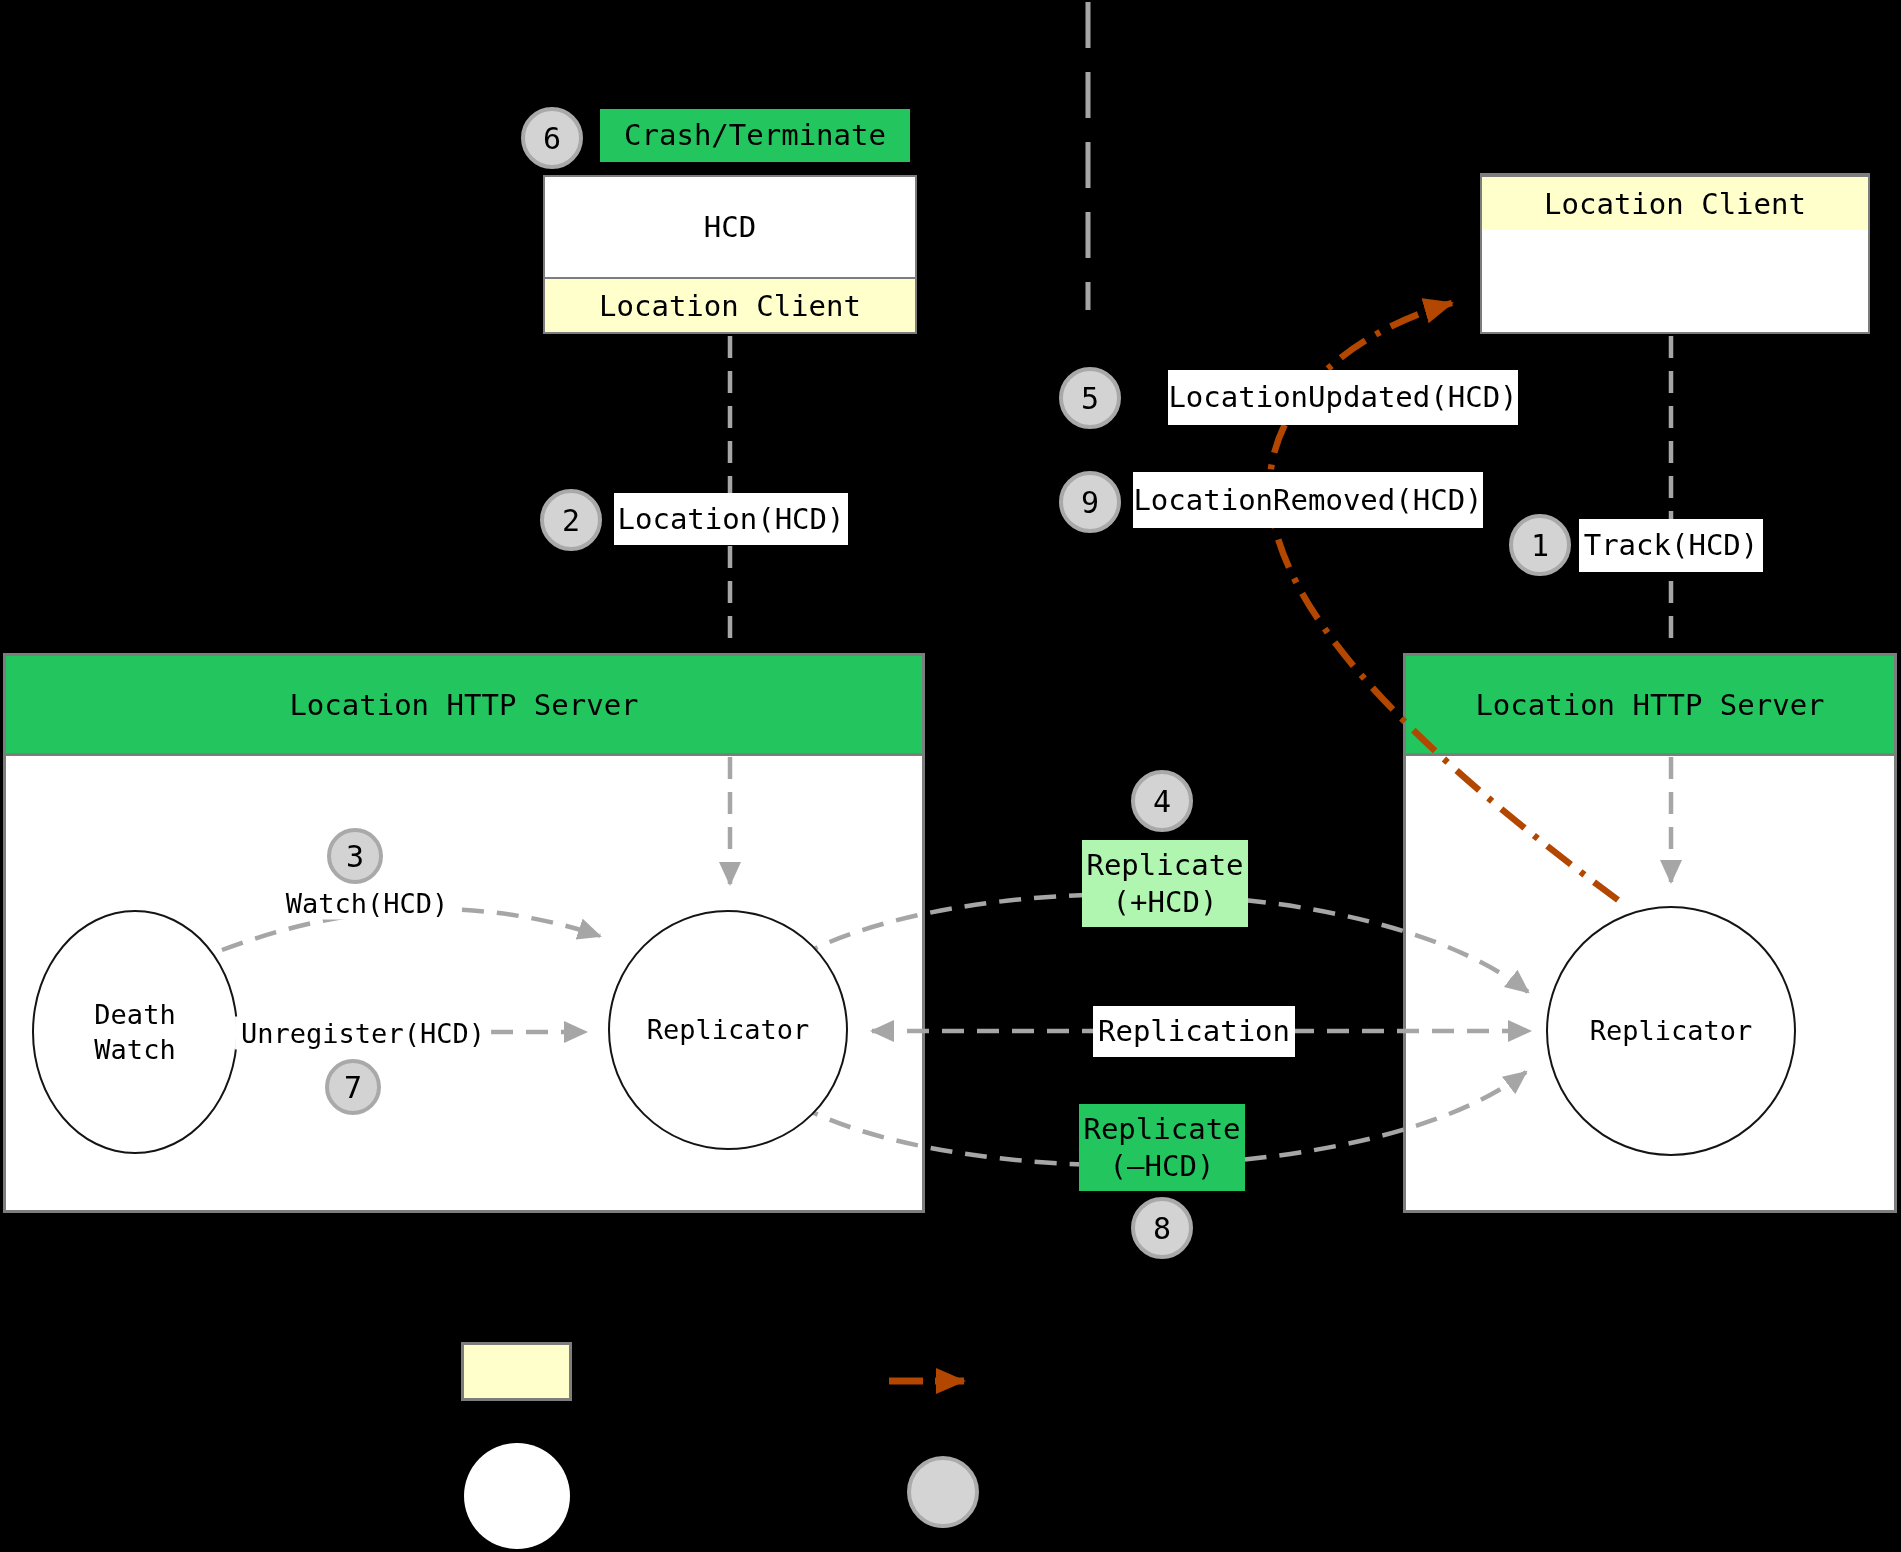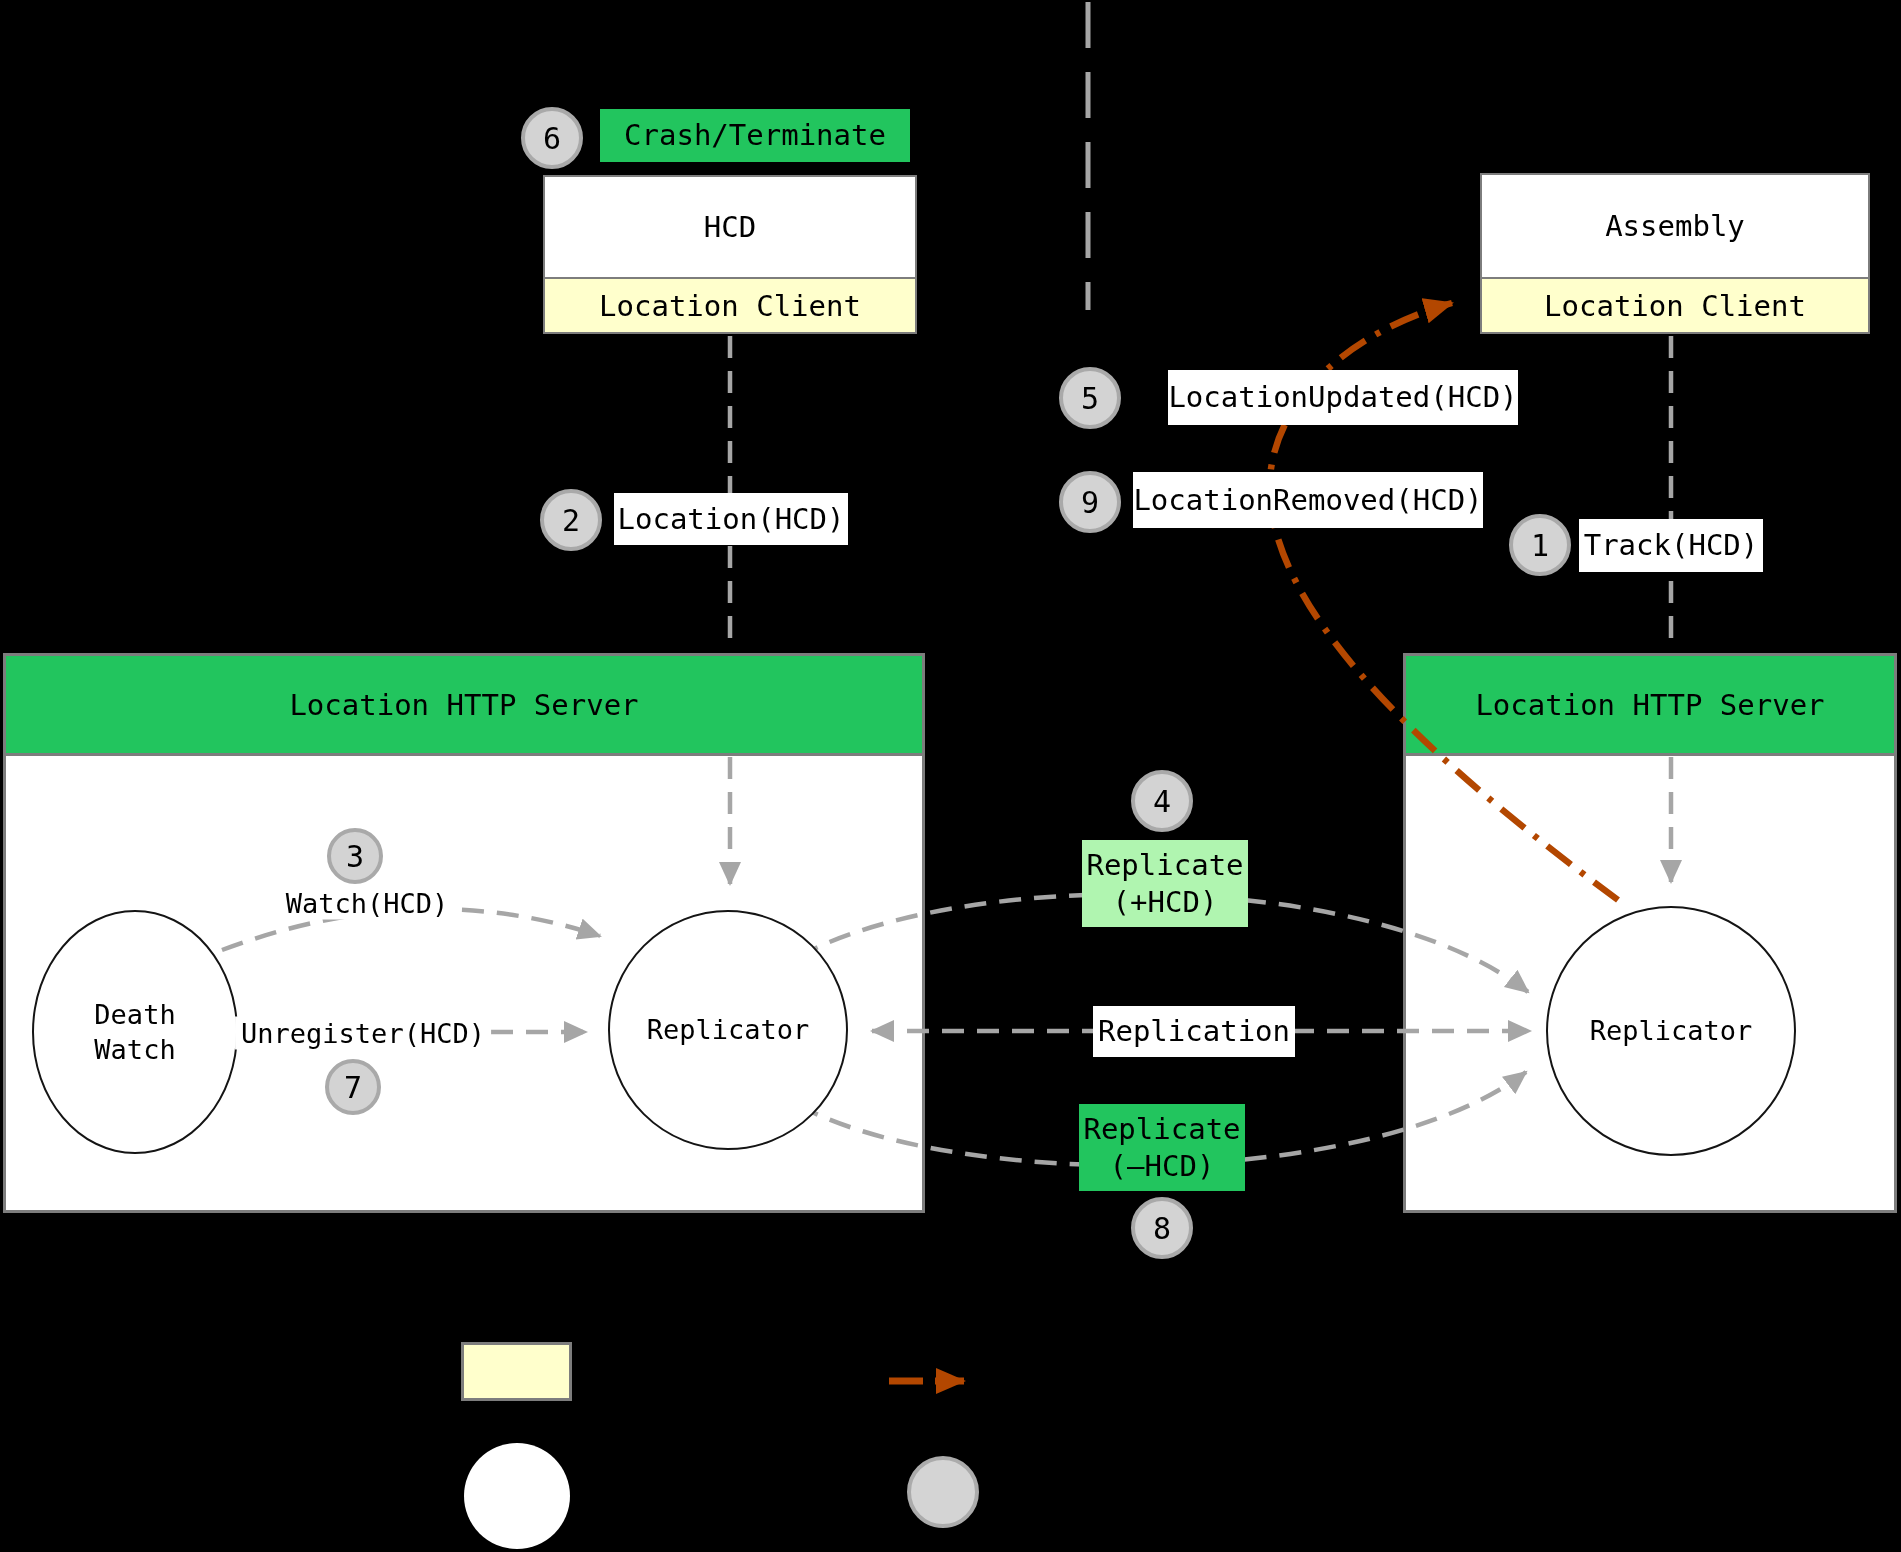--- a/index.html
+++ b/index.html
@@ -85,21 +85,20 @@
 
     <path d="M 889 1381 H 964" stroke="#b34700" stroke-width="7" fill="none" stroke-dasharray="34 12 6 12" marker-end="url(#ao)"></path>
   </svg>
 
   <div class="topbox" style="left:543px;top:175px;width:374px;height:159px;">
     <div class="topbox-title">HCD</div>
     <div class="topbox-band">Location Client</div>
   </div>
 
   <div class="topbox" style="left:1480px;top:173px;width:390px;height:161px;">
-    <div class="topbox-title">Assembly</div>
     <div class="topbox-band">Location Client</div>
   </div>
 
   <div class="node-circle" style="left:32px;top:910px;width:206px;height:244px;">
     <span>Death</span>
     <span>Watch</span>
   </div>
 
   <div class="node-circle" style="left:608px;top:910px;width:240px;height:240px;">
     <span>Replicator</span>

